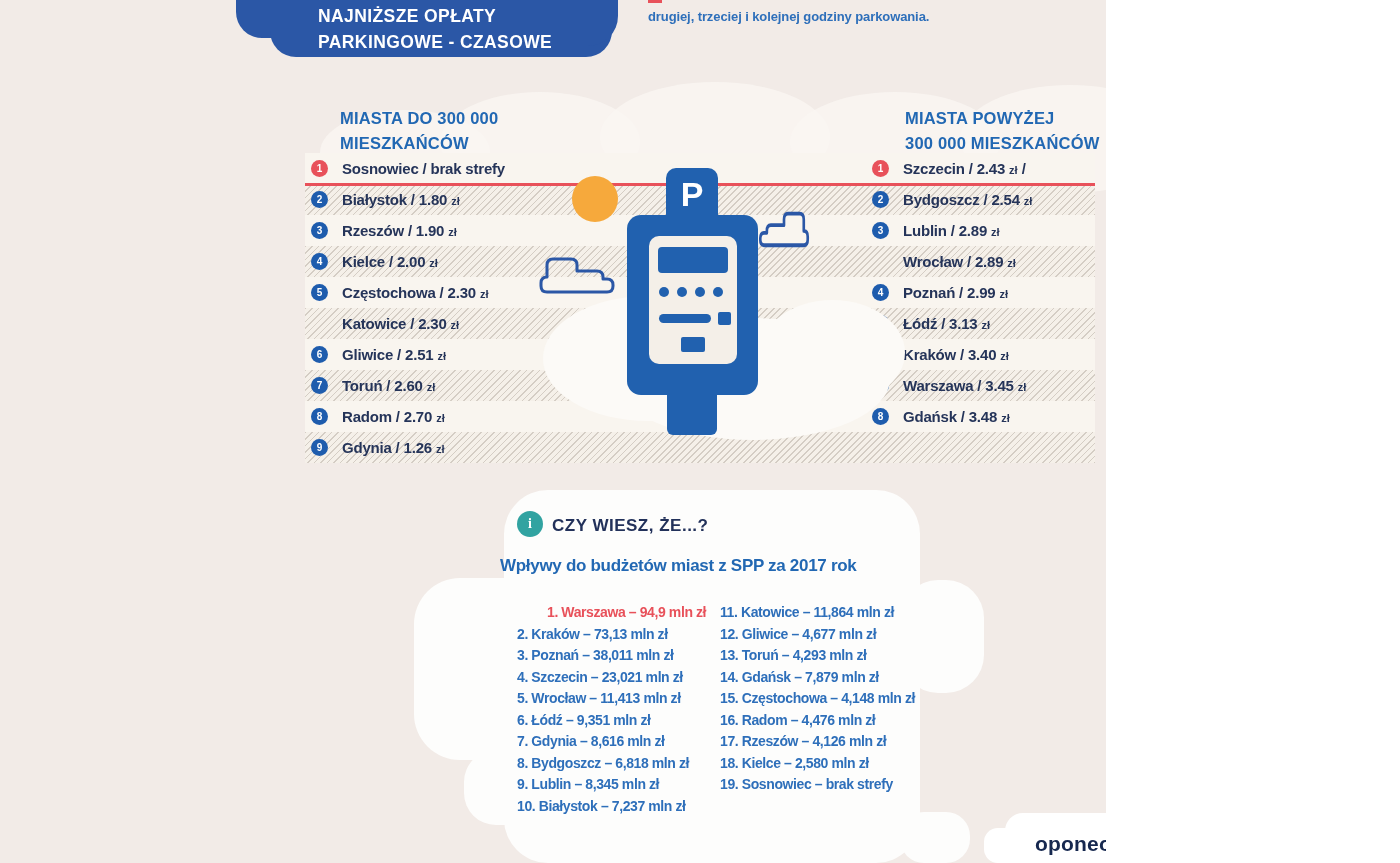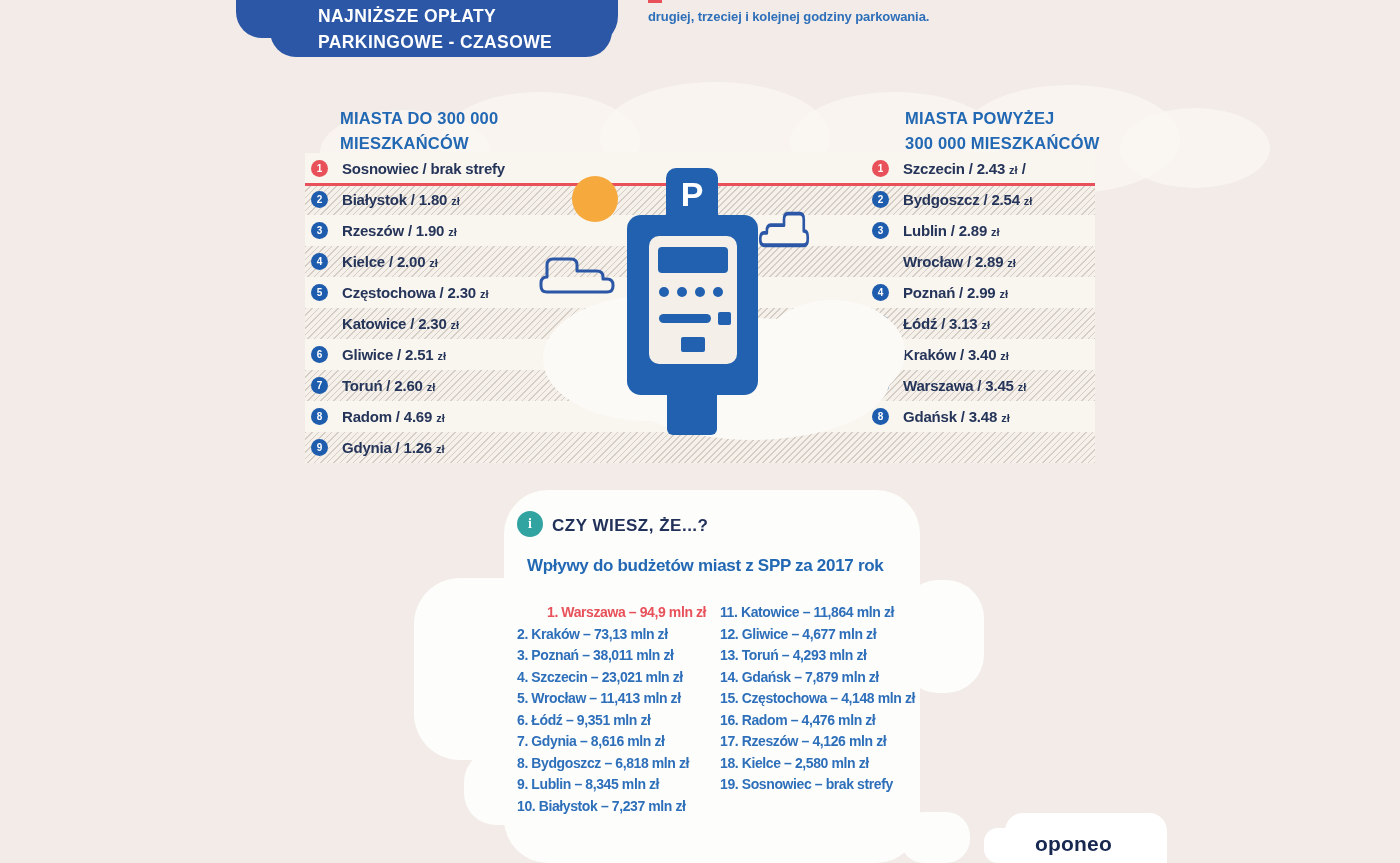--- a/index.html
+++ b/index.html
@@ -1,16 +1,16 @@
 <!DOCTYPE html>
 <html><head>
 <meta charset="utf-8">
 <style>
   html,body{margin:0;padding:0;}
-  .stage{position:relative;width:1400px;height:863px;overflow:hidden;
+  .stage{position:relative;width:1106px;height:863px;overflow:hidden;
     background:#f2ebe7;font-family:"Liberation Sans",sans-serif;}
 
   
   .banner-part{position:absolute;background:#2b57a6;}
   .banner-a{left:236px;top:-28px;width:90px;height:66px;border-radius:0 0 0 26px;}
   .banner-b{left:270px;top:-34px;width:342px;height:91px;border-radius:26px;}
   .banner-c{left:556px;top:-22px;width:62px;height:68px;border-radius:0 0 30px 0;}
   .banner-text{position:absolute;left:318px;top:3px;color:#ffffff;font-weight:bold;
     font-size:17.5px;line-height:26px;letter-spacing:.4px;}
 
@@ -72,21 +72,21 @@
   .panel-main{left:504px;top:490px;width:416px;height:373px;border-radius:44px;}
   .panel-b1{left:414px;top:578px;width:140px;height:182px;border-radius:46px;}
   .panel-b2{left:464px;top:750px;width:90px;height:75px;border-radius:32px;}
   .panel-b3{left:900px;top:580px;width:84px;height:113px;border-radius:38px;}
   .panel-b4{left:900px;top:812px;width:70px;height:51px;border-radius:24px;}
   .info-icon{position:absolute;left:517px;top:511px;width:26px;height:26px;border-radius:50%;
     background:#31a3a1;color:#fff;font-weight:bold;font-size:14px;line-height:26px;
     text-align:center;z-index:3;font-family:"Liberation Serif",serif;}
   .info-heading{position:absolute;left:552px;top:516px;color:#22315a;font-weight:bold;
     font-size:17px;letter-spacing:.5px;z-index:3;}
-  .info-title{position:absolute;left:527px;top:553px;color:#2268b3;font-weight:bold;
+  .info-title{position:absolute;left:500px;top:553px;color:#2268b3;font-weight:bold;
     font-size:17px;line-height:25px;letter-spacing:-0.3px;z-index:3;}
   .budget-col{position:absolute;z-index:3;color:#2e6fba;font-weight:bold;font-size:14px;
     line-height:21.5px;letter-spacing:-0.4px;white-space:nowrap;}
   .budget-col1{left:517px;top:602px;}
   .budget-col2{left:720px;top:602px;}
   .budget-col .red{color:#e8515a;margin-left:30px;}
 
   
   .logo-box{position:absolute;left:1005px;top:813px;width:162px;height:50px;
     background:#ffffff;border-radius:18px 18px 0 0;z-index:2;}
@@ -178,21 +178,21 @@
           <span class="row-label">Gliwice / 2.51</span>
           <span class="zl">zł</span>
         </div>
         <div class="t-row left" style="top: 217px;">
           <span class="badge badge-blue">7</span>
           <span class="row-label">Toruń / 2.60</span>
           <span class="zl">zł</span>
         </div>
         <div class="t-row left" style="top: 248px;">
           <span class="badge badge-blue">8</span>
-          <span class="row-label">Radom / 4.69</span>
+          <span class="row-label">Radom / 2.70</span>
           <span class="zl">zł</span>
         </div>
         <div class="t-row left" style="top: 279px;">
           <span class="badge badge-blue">9</span>
           <span class="row-label">Gdynia / 1.26</span>
           <span class="zl">zł</span>
         </div>
       </div>
     <div id="right-rows">
         <div class="t-row right" style="top: 0px;">

